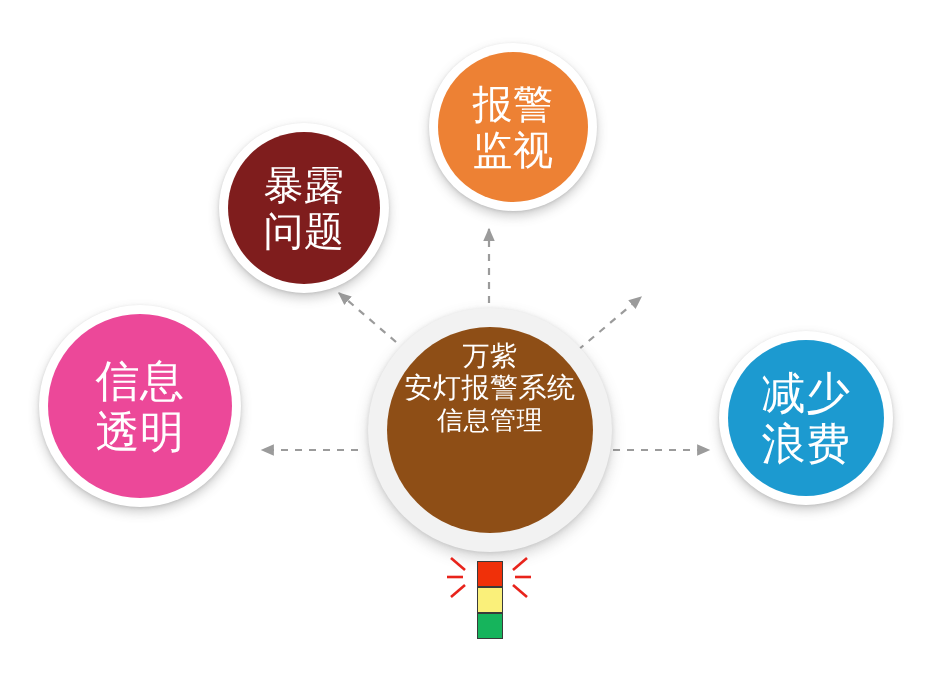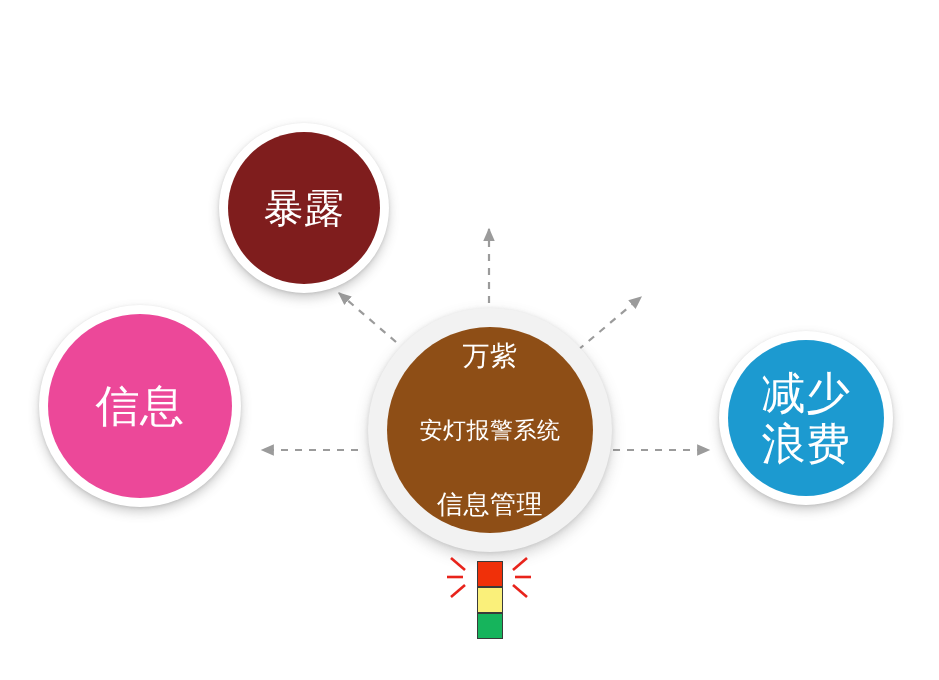--- a/index.html
+++ b/index.html
@@ -67,26 +67,26 @@
     top: 308px;
     width: 244px;
     height: 244px;
     background: #f2f2f2;
     box-shadow: 0 6px 14px rgba(90,90,90,0.26),
                 0 1px 4px rgba(120,120,120,0.20);
   }
   #center-node .disc {
     width: 206px;
     height: 206px;
-    justify-content: space-between;
+    justify-content: flex-start;
     padding: 14px 0;
     box-sizing: border-box;
   }
   #center-node .line-a { font-size: 27px; }
-  #center-node .line-b { font-size: 23px; }
+  #center-node .line-b { font-size: 28px; }
   #center-node .line-c { font-size: 26px; }
 
   
   #node-alarm-monitor { left: 429px; top: 43px;  width: 168px; height: 168px; }
   #node-expose-issue  { left: 219px; top: 123px; width: 170px; height: 170px; }
   #node-drive-resp    { left: 627px; top: 134px; width: 176px; height: 176px; }
   #node-info-transp   { left:  39px; top: 305px; width: 202px; height: 202px; }
   #node-reduce-waste  { left: 719px; top: 331px; width: 174px; height: 174px; }
 
   #node-alarm-monitor .disc { font-size: 40px; }
@@ -132,31 +132,39 @@
 
     <line x1="396" y1="342" x2="339" y2="293" stroke="#9B9B9B" stroke-width="2.2" stroke-dasharray="7 7" marker-end="url(#arrow-head)"></line>
 
     <line x1="578" y1="350" x2="641" y2="297" stroke="#9B9B9B" stroke-width="2.2" stroke-dasharray="7 7" marker-end="url(#arrow-head)"></line>
 
     <line x1="358" y1="450" x2="262" y2="450" stroke="#9B9B9B" stroke-width="2.2" stroke-dasharray="7 7" marker-end="url(#arrow-head)"></line>
 
     <line x1="613" y1="450" x2="709" y2="450" stroke="#9B9B9B" stroke-width="2.2" stroke-dasharray="7 7" marker-end="url(#arrow-head)"></line>
   </svg>
 
+  <div class="node sat" id="node-alarm-monitor">
+    <div class="disc" style="background: rgb(237, 129, 52); color: rgb(255, 255, 255);">
+      <span class="line">报警</span>
+      <span class="line">监视</span>
+    </div>
+  </div>
 
   <div class="node sat" id="node-expose-issue">
     <div class="disc" style="background: #7f1d1d; color: rgb(255, 255, 255);">
       <span class="line">暴露</span>
+      <span class="line">问题</span>
     </div>
   </div>
 
 
   <div class="node sat" id="node-info-transp">
     <div class="disc" style="background: #ec4899; color: rgb(255, 255, 255);">
       <span class="line">信息</span>
+      <span class="line">透明</span>
     </div>
   </div>
 
   <div class="node sat" id="node-reduce-waste">
     <div class="disc" style="background: rgb(28, 154, 208); color: rgb(255, 255, 255);">
       <span class="line">减少</span>
       <span class="line">浪费</span>
     </div>
   </div>
 

